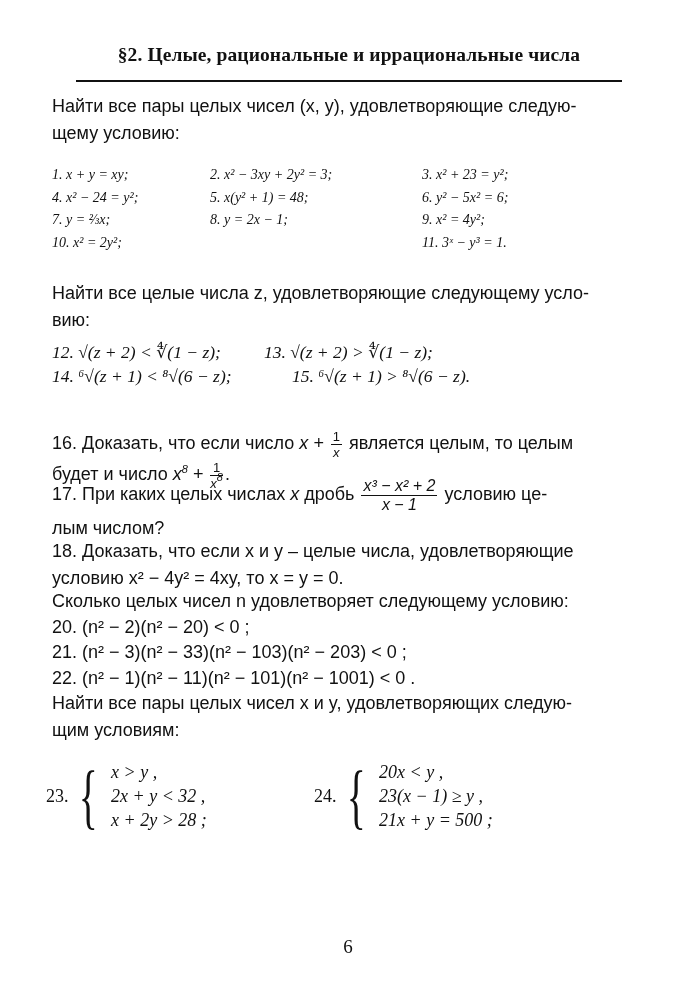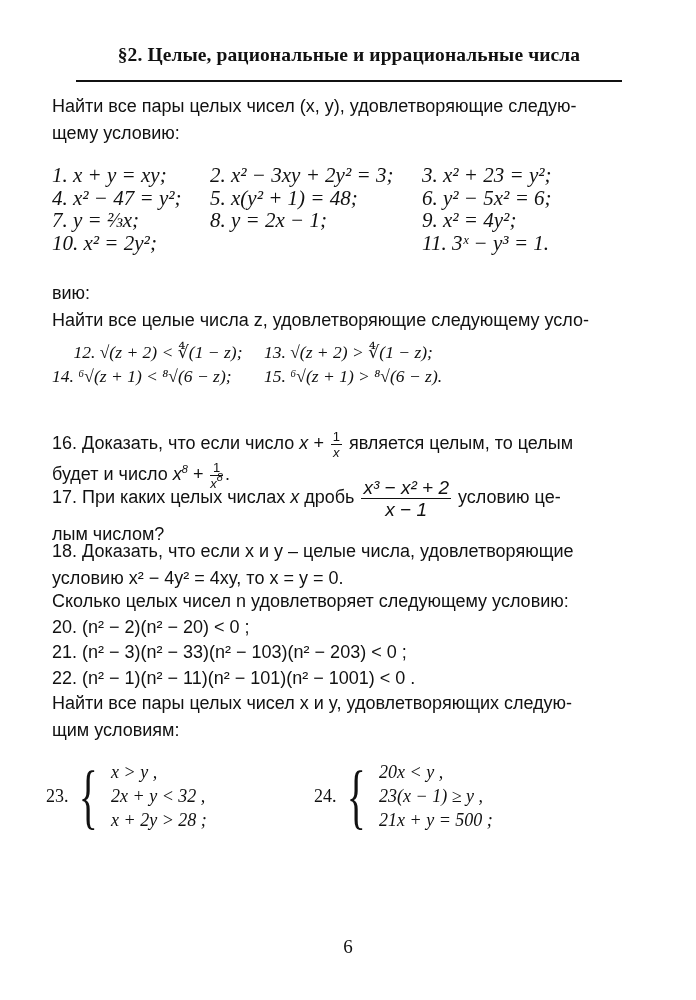--- a/index.html
+++ b/index.html
@@ -5,29 +5,29 @@
   html, body { margin:0; padding:0; background:#ffffff; }
   body { width:696px; height:1000px; position:relative; overflow:hidden;
          font-family:"DejaVu Serif","Liberation Serif",serif; color:#111; }
   .page { position:absolute; left:52px; top:0; width:594px; }
   .title { position:absolute; left:24px; top:44px; width:546px; font-weight:bold;
            font-size:19.5px; text-align:center; padding-bottom:14px; border-bottom:2px solid #111;
            font-family:"Liberation Serif","DejaVu Serif",serif; letter-spacing:0.1px; }
   .p { position:absolute; left:0; font-size:18px; line-height:27px;
        font-family:Liberation Sans, sans-serif; width:594px; }
   .m { font-style:italic; }
-  .grid { position:absolute; left:0; font-size:21px; line-height:22.5px;
+  .grid { position:absolute; left:0; font-size:14px; line-height:22.5px;
           font-family:"Liberation Serif","DejaVu Serif",serif; }
   .row { display:flex; height:22.5px; white-space:nowrap; }
   .c1 { width:158px; } .c2 { width:212px; } .c3 { width:220px; }
   sup { font-size:11px; vertical-align:7px; line-height:0; }
   .frac { display:inline-block; vertical-align:middle; text-align:center; line-height:1; margin:0 2px; }
   .frac .n { display:block; border-bottom:1px solid #111; padding:0 2px 1px; font-size:13px; }
   .frac .d { display:block; padding-top:1px; font-size:13px; }
-  .bigfrac .n, .bigfrac .d { font-size:19px; }
+  .bigfrac .n, .bigfrac .d { font-size:16px; }
   .sys { position:absolute; display:flex; align-items:center; font-size:18px;
          font-family:"Liberation Serif","DejaVu Serif",serif; }
   .brace { font-size:72px; line-height:1; font-weight:100; margin:0 6px 0 2px; transform:scaleX(0.55); }
   .sys .lines div { height:24px; line-height:24px; }
   .pagenum { position:absolute; left:0; top:936px; width:696px; text-align:center; font-size:19px;
              font-family:"Liberation Serif","DejaVu Serif",serif; }
 </style>
 </head>
 <body>
 
@@ -39,47 +39,47 @@
     <div>щему условию:</div>
   </div>
 
   <div class="grid" style="top:164px;">
     <div class="row">
       <span class="c1 m">1. x + y = xy;</span>
       <span class="c2 m">2. x² − 3xy + 2y² = 3;</span>
       <span class="c3 m">3. x² + 23 = y²;</span>
     </div>
     <div class="row">
-      <span class="c1 m">4. x² − 47 = y²;</span>
+      <span class="c1 m">4. x² − 24 = y²;</span>
       <span class="c2 m">5. x(y² + 1) = 48;</span>
       <span class="c3 m">6. y² − 5x² = 6;</span>
     </div>
     <div class="row">
       <span class="c1 m">7. y = ⅔x;</span>
       <span class="c2 m">8. y = 2x − 1;</span>
       <span class="c3 m">9. x² = 4y²;</span>
     </div>
     <div class="row">
       <span class="c1 m">10. x² = 2y²;</span>
       <span class="c2 m"></span>
       <span class="c3 m">11. 3ˣ − y³ = 1.</span>
     </div>
   </div>
 
   <div class="p" style="top:280px;">
+    <div>Найти все целые числа z, удовлетворяющие следующему усло-</div>
     <div>вию:</div>
-    <div>Найти все целые числа z, удовлетворяющие следующему усло-</div>
   </div>
 
   <div class="grid" style="top:340px; font-size:17.5px; line-height:24px;">
-    <div class="row" style="height:24px;text-align:center;">
+    <div class="row" style="height:24px;">
       <span class="m" style="width:212px;">12. √(z + 2) &lt; ∜(1 − z);</span>
       <span class="m">13. √(z + 2) &gt; ∜(1 − z);</span>
     </div>
-    <div class="row" style="height:24px;">
+    <div class="row" style="height:24px;gap:28px;">
       <span class="m" style="width:212px;">14. ⁶√(z + 1) &lt; ⁸√(6 − z);</span>
       <span class="m">15. ⁶√(z + 1) &gt; ⁸√(6 − z).</span>
     </div>
   </div>
 
   <div class="p" style="top:412px; line-height:30px;margin-top:16px;">
     <div style="white-space:nowrap;">
       <span>16.</span>
       <span>Доказать, что если число</span>
       <span class="m">x +</span>

